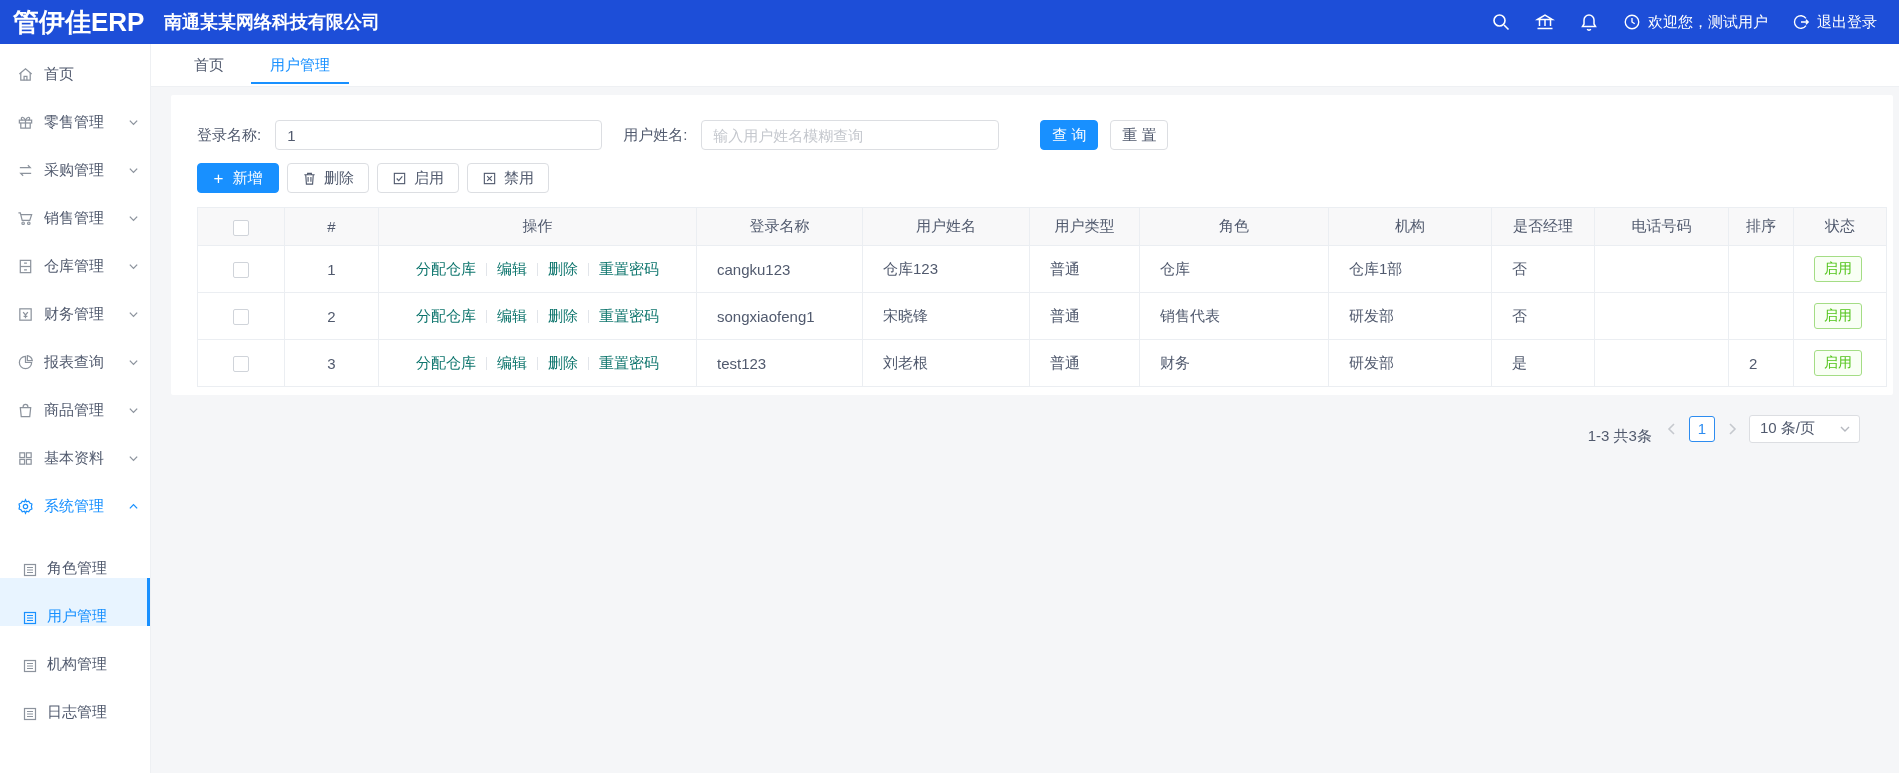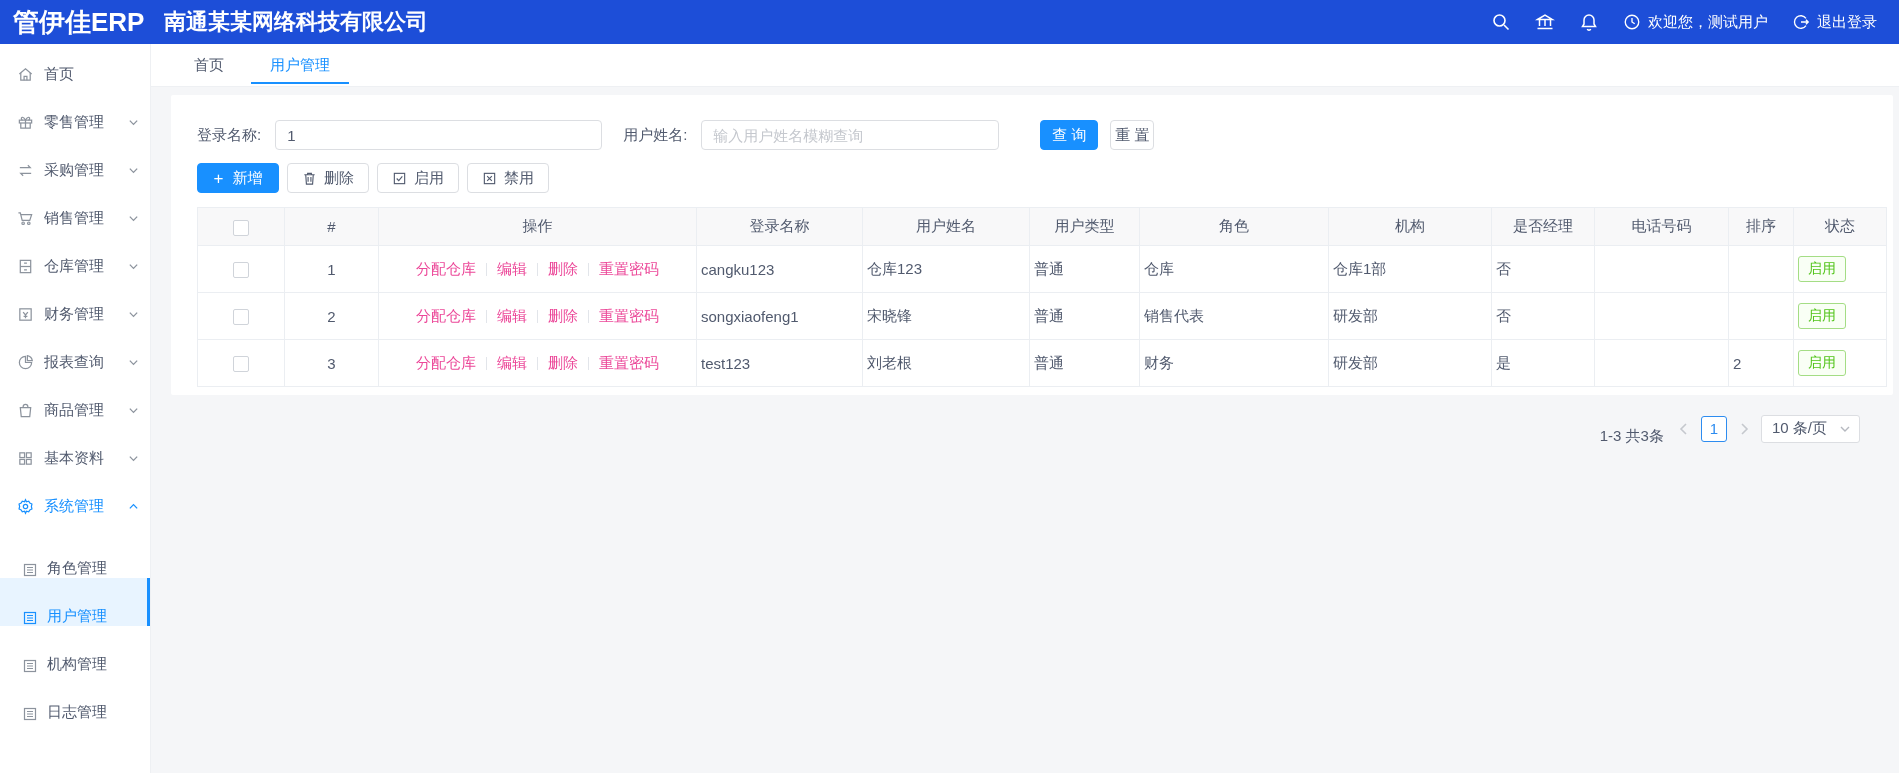--- a/index.html
+++ b/index.html
@@ -7,21 +7,21 @@
   body {
     width:1899px; height:773px; overflow:hidden;
     font-family:"Liberation Sans","DejaVu Sans",sans-serif;
     font-size:15px; color:#515a6e; background:#fff;
   }
   svg { display:block; }
 
   
   .header { height:44px; background:#1d4ed8; display:flex; align-items:center; color:#fff; }
   .logo { width:150px; padding-left:13px; font-size:26px; font-weight:bold; letter-spacing:0; white-space:nowrap; }
-  .company { font-size:22px; font-weight:bold; margin-left:14px; }
+  .company { font-size:18px; font-weight:bold; margin-left:14px; }
   .header-right { margin-left:auto; display:flex; align-items:center; gap:24px; padding-right:22px; font-size:15px; }
   .hicon { width:20px; height:20px; cursor:pointer; }
   .hgroup { display:flex; align-items:center; gap:7px; cursor:pointer; }
 
   
   .layout { display:flex; height:729px; }
 
   
   .sidebar { width:151px; background:#fff; border-right:1px solid #eef0f3; padding-top:6px; flex:none; }
   .menu-item { height:48px; display:flex; align-items:center; padding-left:17px; cursor:pointer; color:#515a6e; }
@@ -50,50 +50,50 @@
   .finput { height:30px; border:1px solid #dcdee2; border-radius:4px; padding:0 11px; font-size:15px;
             color:#515a6e; outline:none; font-family:inherit; }
   .finput::placeholder { color:#c5c8ce; }
   .input-login { width:327px; margin-right:21px; }
   .input-name  { width:298px; margin-right:41px; }
   .btn { height:30px; border-radius:4px; border:1px solid #dcdee2; background:#fff; color:#515a6e;
          font-size:15px; display:inline-flex; align-items:center; justify-content:center;
          padding:0 14px; cursor:pointer; font-family:inherit; white-space:nowrap; }
   .btn-primary { background:#1890ff; border-color:#1890ff; color:#fff; }
   .btn-search { width:58px; margin-right:12px; }
-  .btn-reset { width:44px; }
+  .btn-reset { width:58px; }
 
   
   .toolbar { display:flex; align-items:center; margin-top:13px; gap:8px; }
   .tbtn { height:30px; min-width:82px; gap:7px; }
   .plus { font-size:17px; line-height:1; margin-right:2px; }
   .bicon { width:15px; height:15px; color:#515a6e; }
 
   
   table { border-collapse:collapse; table-layout:fixed; width:100%; margin-top:14px; }
   th, td { border:1px solid #ebeef2; font-weight:normal; font-size:15px; color:#515a6e;
            overflow:hidden; white-space:nowrap; }
   thead th { background:#f8f8f9; height:38px; padding:0 14px; text-align:center; }
-  tbody td { height:47px; padding:0 4px; background:#fff; }
+  tbody td { height:47px; padding:0 20px; background:#fff; }
   th.c, td.c { text-align:center; padding:0 4px; }
   .cb { display:inline-block; width:16px; height:16px; border:1px solid #d0d4da; border-radius:2px;
         background:#fff; vertical-align:middle; cursor:pointer; }
-  .op-link { color:#ec4899; cursor:pointer; text-decoration:none; }
+  .op-link { color:#0f766e; cursor:pointer; text-decoration:none; }
   .op-sep { display:inline-block; width:1px; height:13px; background:#e2e5ea; margin:0 10px; vertical-align:-2px; }
   .badge { display:inline-block; padding:3px 9px; border:1px solid #a4dd85; background:#f9fff5;
            color:#52c41a; border-radius:3px; font-size:14px; cursor:pointer; }
 
   
   .pager { display:flex; align-items:center; justify-content:flex-end; margin:16px 33px 0 0; gap:9px; color:#515a6e; }
   .pager-total { margin-right:3px;margin-top:16px; }
   .parrow { width:16px; height:16px; color:#c5c8ce; cursor:pointer; }
   .page-box { width:26px; height:26px; border:1px solid #2d8cf0; border-radius:3px; color:#2d8cf0;
               background:#fff; display:flex; align-items:center; justify-content:center; cursor:pointer; }
   .size-select { height:28px; min-width:96px; border:1px solid #dcdee2; border-radius:3px; background:#fff;
-                 display:flex; align-items:center; padding:0 8px 0 10px; gap:12px; cursor:pointer; color:#515a6e; }
+                 display:flex; align-items:center; padding:0 8px 0 10px; gap:24px; cursor:pointer; color:#515a6e; }
   .caret { width:12px; height:12px; color:#b5b8bf; margin-left:auto; }
 </style>
 </head>
 <body>
 
 <div class="header">
   <div class="logo">管伊佳ERP</div>
   <div class="company">南通某某网络科技有限公司</div>
   <div class="header-right">
     <span class="hicon">

